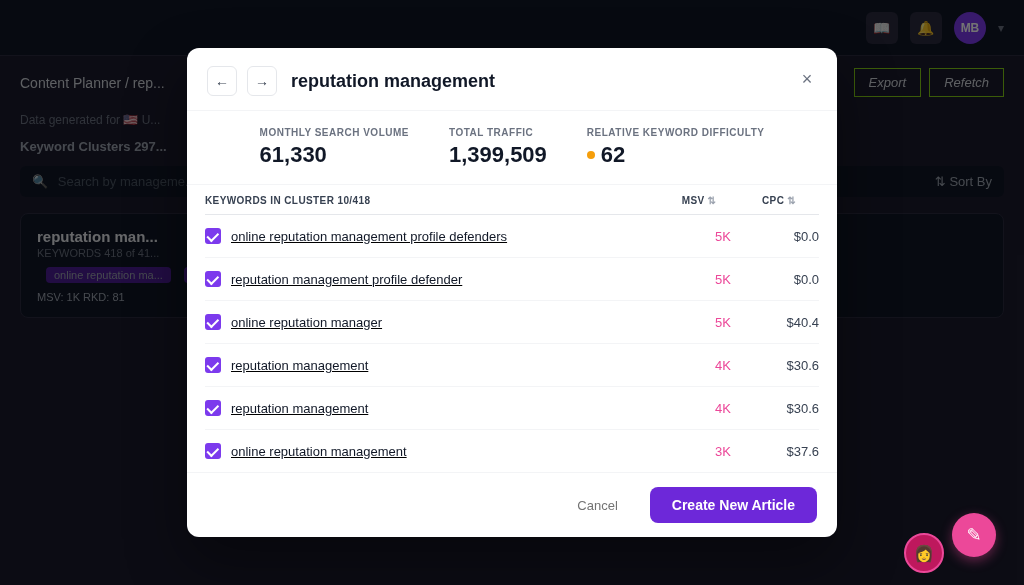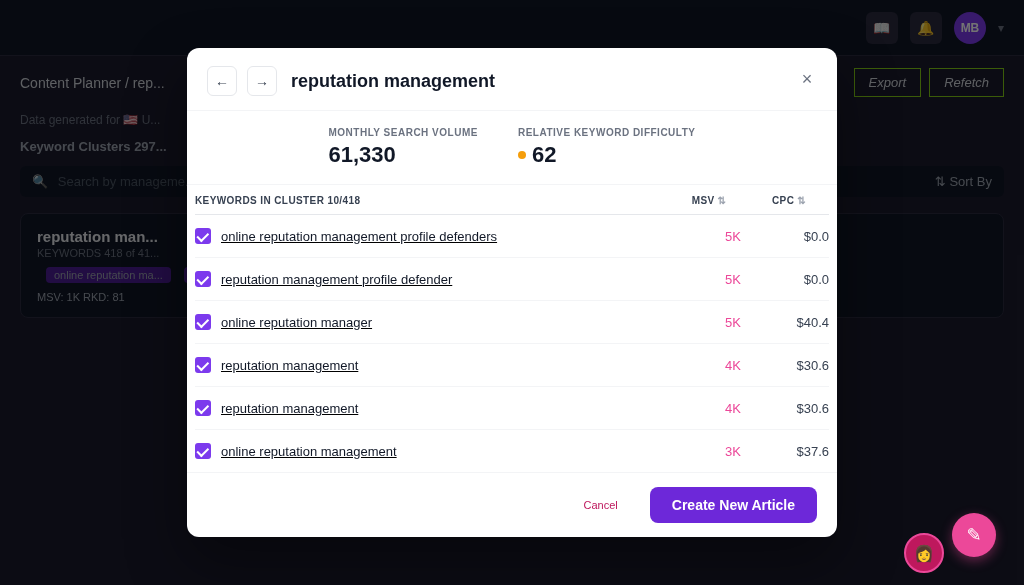--- a/index.html
+++ b/index.html
@@ -256,21 +256,21 @@
       width: 8px; height: 8px;
       border-radius: 50%;
       background: #f59e0b;
       display: inline-block;
     }
 
     
     .table-area {
       flex: 1;
       overflow-y: auto;
-      padding: 0 8px;
+      padding: 0 18px;
     }
 
     .table-header-row {
       display: grid;
       grid-template-columns: 1fr 80px 80px;
       padding: 10px 0 8px;
       border-bottom: 1px solid #e5e7eb;
     }
 
     .col-header {
@@ -350,22 +350,22 @@
       align-items: center;
       justify-content: flex-end;
       gap: 12px;
       border-top: 1px solid #f3f4f6;
     }
 
     .cancel-btn {
       padding: 10px 20px;
       border: none;
       background: none;
-      color: #be185d;
-      font-size: 11px;
+      color: #737373;
+      font-size: 13px;
       cursor: pointer;
       font-weight: 500;
     }
 
     .create-btn {
       padding: 10px 22px;
       background: #6d28d9;
       color: #ffffff;
       border: none;
       border-radius: 8px;
@@ -477,20 +477,24 @@
       <span class="modal-title">reputation management</span>
       <button class="close-btn">
         <span>×</span>
       </button>
     </div>
 
     <div class="stats-bar">
       <div class="stat-item">
         <div class="stat-label">MONTHLY SEARCH VOLUME</div>
         <div class="stat-value">61,330</div>
+      </div>
+      <div class="stat-item">
+        <div class="stat-label">TOTAL TRAFFIC</div>
+        <div class="stat-value">1,399,509</div>
       </div>
       <div class="stat-item">
         <div class="stat-label">RELATIVE KEYWORD DIFFICULTY</div>
         <div class="stat-value">
           <span class="difficulty-dot"></span>
           <span>62</span>
         </div>
       </div>
     </div>
 

